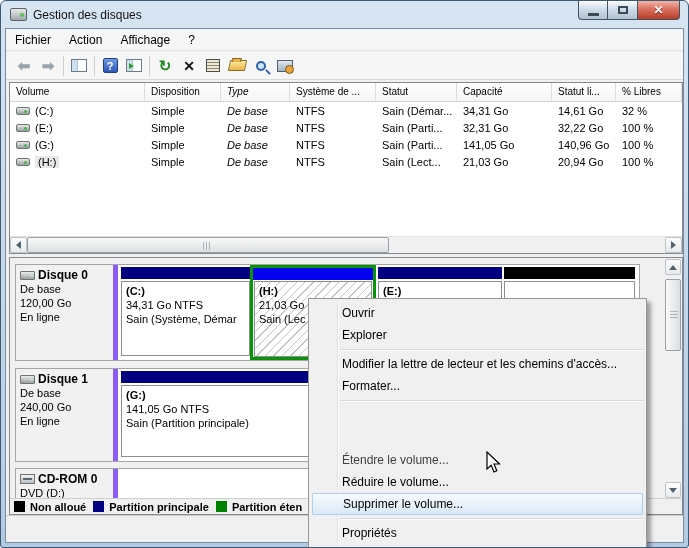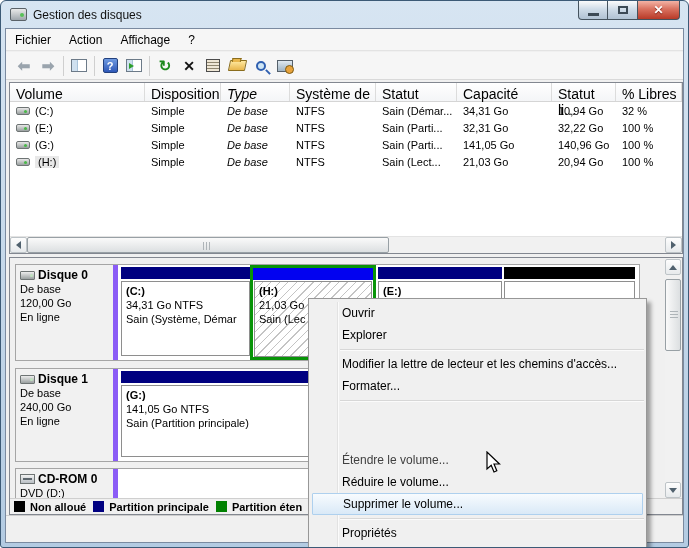--- a/index.html
+++ b/index.html
@@ -46,21 +46,21 @@
   .folder-ic { width:17px; height:11px; background:linear-gradient(#ffe9a0,#e8b64c); border:1px solid #8a6d1d; border-radius:1px;
     position:relative; transform:skewX(-12deg); }
   .folder-ic::before { content:''; position:absolute; left:1px; top:-3px; width:7px; height:3px; background:#e8b64c; border:1px solid #8a6d1d; border-bottom:none; }
   .search-ic { width:10px; height:10px; border:2px solid #2f5fb0; border-radius:50%; position:relative; background:#cfe6f5; }
   .search-ic::after { content:''; position:absolute; left:7px; top:8px; width:6px; height:2px; background:#2f5fb0; transform:rotate(45deg); }
   .mgmt-ic { width:16px; height:12px; border:1px solid #55606a; background:linear-gradient(#dfe8ef,#9fb4c4); position:relative; }
   .mgmt-ic::after { content:''; position:absolute; right:-2px; bottom:-3px; width:7px; height:7px; background:#e8a33c; border:1px solid #7c5a12; border-radius:50%; }
 
   
   .volume-panel { position:absolute; left:3px; top:53px; width:674px; height:172px; background:#fff; border:1px solid #828790; display:flex; flex-direction:column; }
-  .vt-header { display:flex; height:19px; background:linear-gradient(#ffffff,#f4f5f7); border-bottom:1px solid #d5d5d5; font-size:14px; color:#000; }
+  .vt-header { display:flex; height:19px; background:linear-gradient(#ffffff,#f4f5f7); border-bottom:1px solid #d5d5d5; font-size:10px; color:#000; }
   .vt-header .cell { border-right:1px solid #dcdcdc; padding:3px 0 0 6px; }
   .vt-row { display:flex; height:17px; font-size:11px; color:#000; align-items:center; }
   .vt-row .cell { padding-left:6px; white-space:nowrap; overflow:hidden; }
   .c0{width:135px;} .c1{width:76px;} .c2{width:69px;font-style:italic;} .c3{width:86px;} .c4{width:81px;} .c5{width:95px;} .c6{width:64px;} .c7{flex:1;}
   .c0.val { display:flex; align-items:center; gap:5px; }
   .drive-ic { width:14px; height:8px; background:linear-gradient(#e8e8e8,#9aa0a0); border:1px solid #6e7474; border-radius:2px; position:relative; flex:0 0 auto; }
   .drive-ic::after { content:''; position:absolute; right:2px; top:2px; width:3px; height:3px; background:#49b849; border-radius:50%; }
   .focus-hl { background:#e8e8e8; padding:0 3px; }
   .vt-filler { flex:1; }
 
@@ -208,21 +208,21 @@
       <div class="vt-row">
         <div class="cell c0 val">
             <span class="drive-ic"></span>
             <span>(C:)</span>
           </div>
         <div class="cell c1">Simple</div>
         <div class="cell c2">De base</div>
         <div class="cell c3">NTFS</div>
         <div class="cell c4">Sain (Démar...</div>
         <div class="cell c5">34,31 Go</div>
-        <div class="cell c6">10,94 Go</div>
+        <div class="cell c6">14,61 Go</div>
         <div class="cell c7">32 %</div>
       </div>
       <div class="vt-row">
         <div class="cell c0 val">
             <span class="drive-ic"></span>
             <span>(E:)</span>
           </div>
         <div class="cell c1">Simple</div>
         <div class="cell c2">De base</div>
         <div class="cell c3">NTFS</div>

